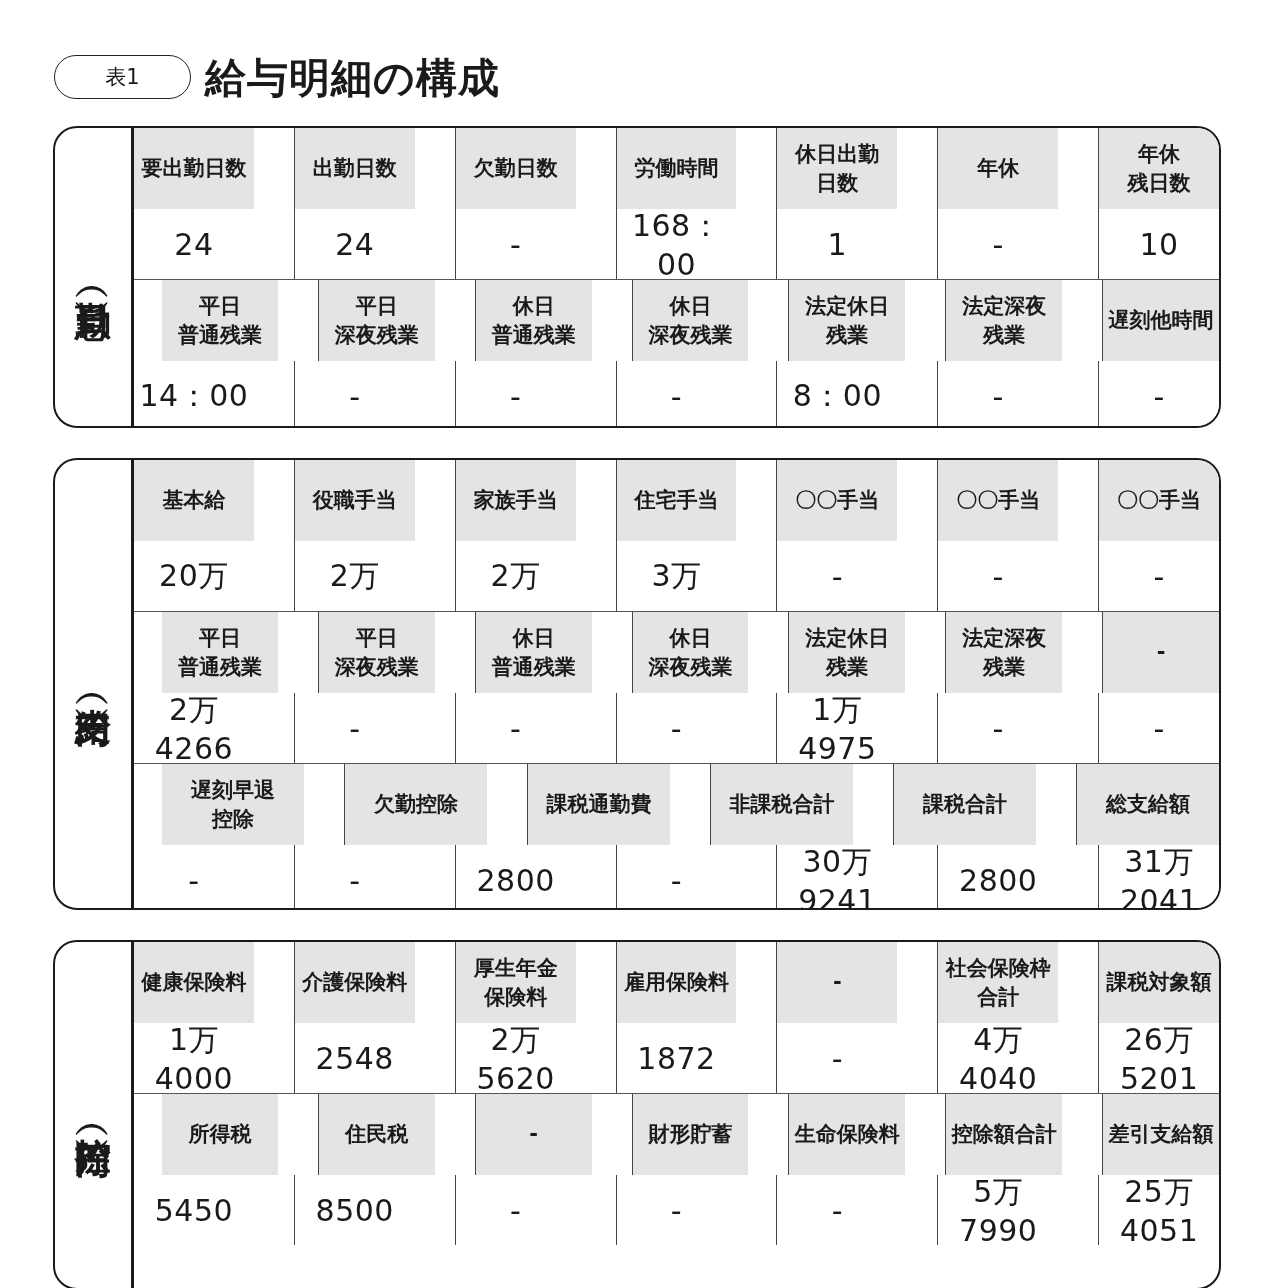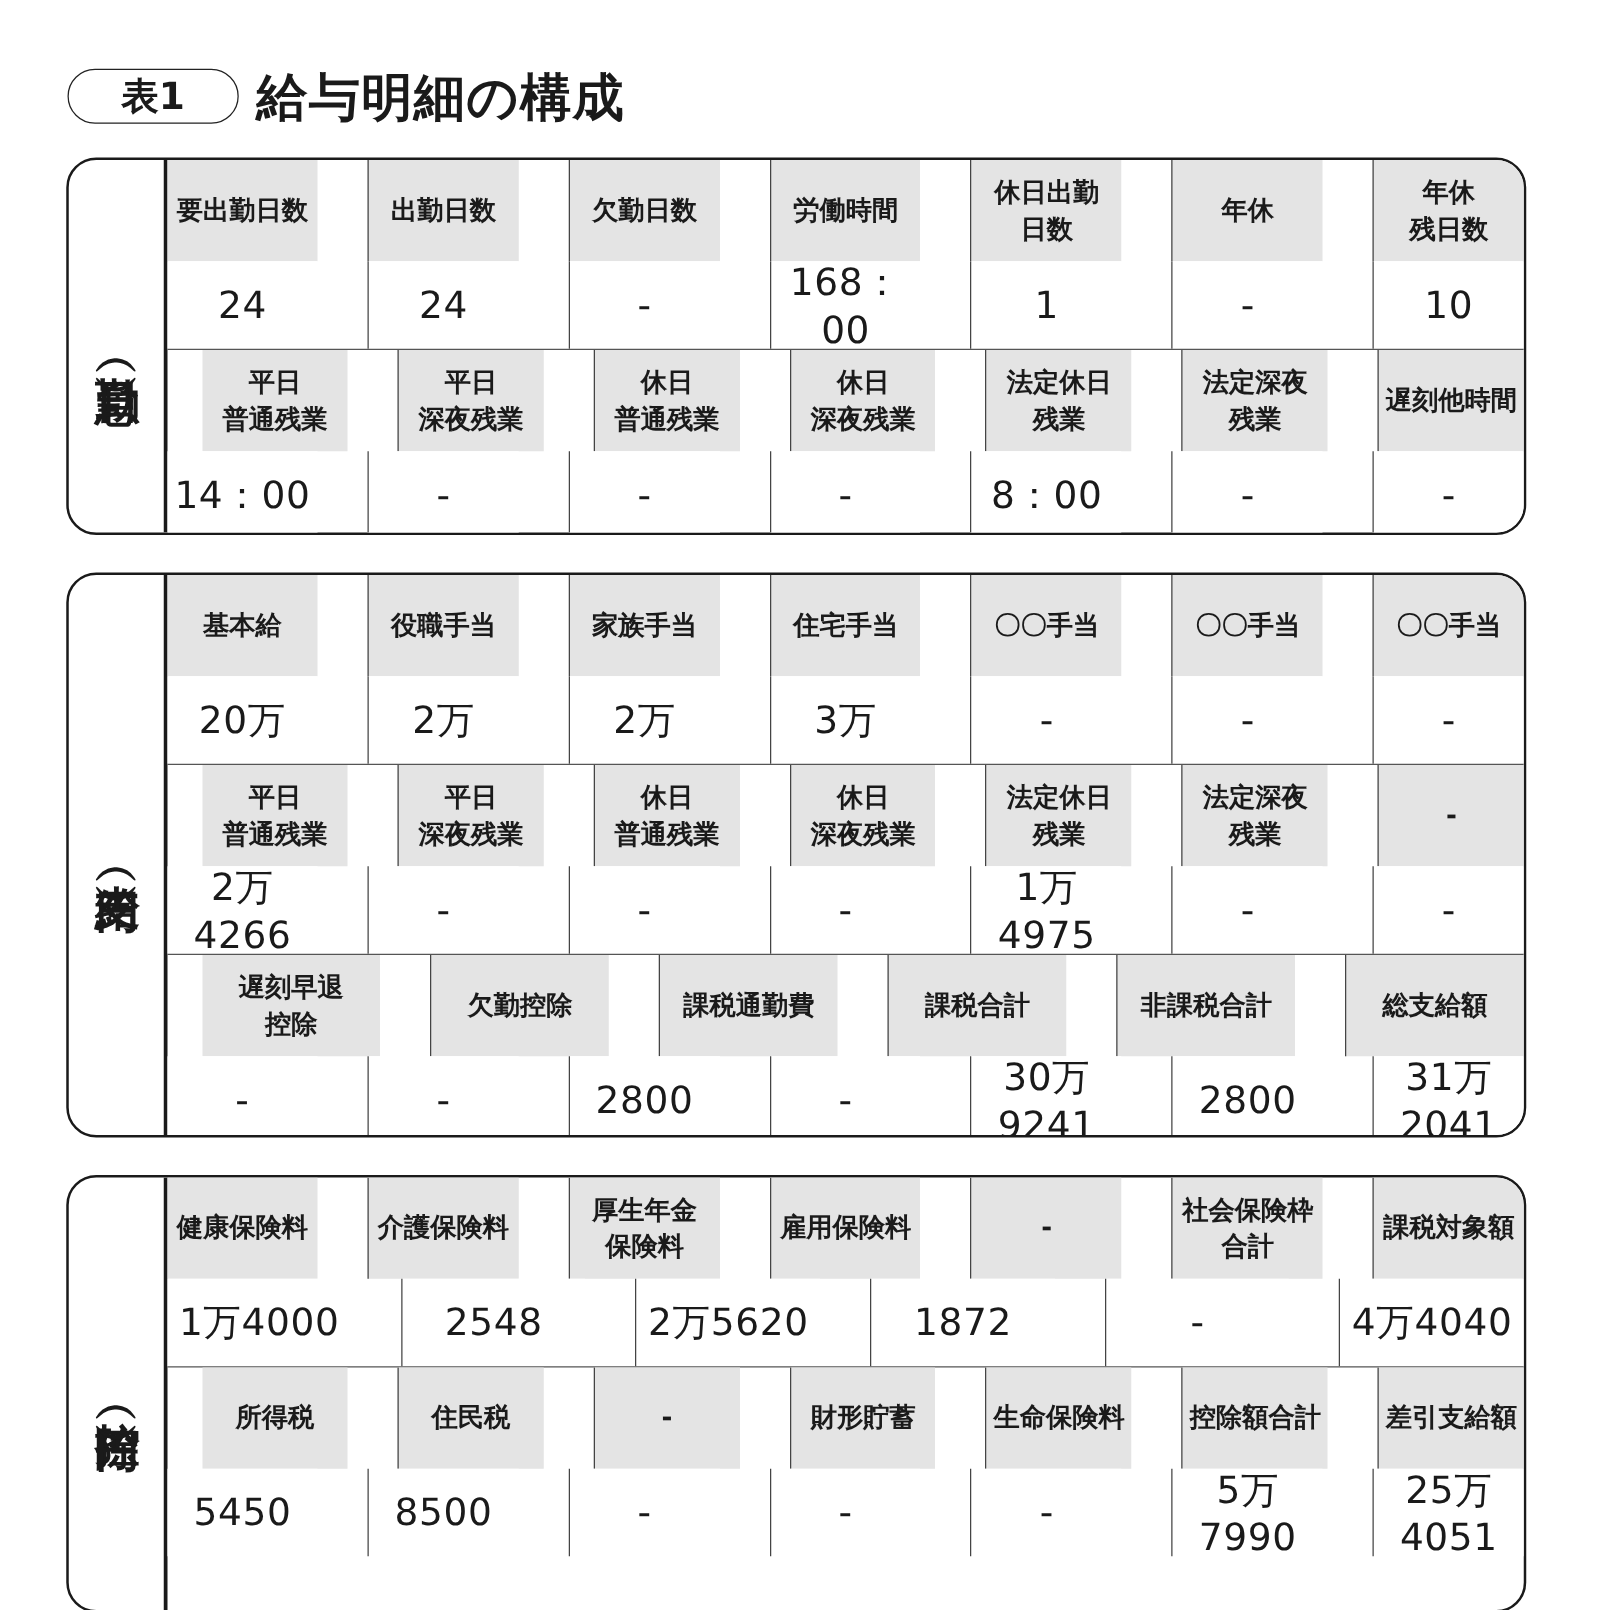--- a/index.html
+++ b/index.html
@@ -5,21 +5,21 @@
   html, body { margin: 0; padding: 0; background: #ffffff; }
   body {
     width: 1279px; height: 1288px; position: relative; overflow: hidden;
     font-family: "DejaVu Sans", "Liberation Sans", sans-serif;
     color: #1a1a1a;
   }
   .badge {
     position: absolute; left: 54px; top: 55px; width: 137px; height: 44px;
     border: 1.5px solid #222; border-radius: 24px;
     display: flex; align-items: center; justify-content: center;
-    font-size: 30px; font-weight: bold; box-sizing: border-box;
+    font-size: 21px; font-weight: normal; box-sizing: border-box;
   }
   .title {
     position: absolute; left: 205px; top: 52px;
     font-size: 41px; font-weight: bold; letter-spacing: 1px; line-height: 52px; text-align: right;
   }
   .block {
     position: absolute; left: 53px; width: 1168px;
     border: 2.5px solid #1a1a1a; border-radius: 24px; box-sizing: border-box;
     overflow: hidden; display: flex; background: #fff;
   }
@@ -148,22 +148,22 @@
         <div class="cell">-</div>
         <div class="cell">1万4975</div>
         <div class="cell">-</div>
         <div class="cell">-</div>
       </div>
       <div class="row hdr">
         <div class="cell">遅刻早退
 控除</div>
         <div class="cell">欠勤控除</div>
         <div class="cell">課税通勤費</div>
+        <div class="cell">非課税合計</div>
         <div class="cell">課税合計</div>
-        <div class="cell">非課税合計</div>
         <div class="cell">総支給額</div>
       </div>
       <div class="row val">
         <div class="cell">-</div>
         <div class="cell">-</div>
         <div class="cell">2800</div>
         <div class="cell">-</div>
         <div class="cell">30万9241</div>
         <div class="cell">2800</div>
         <div class="cell">31万2041</div>
@@ -187,20 +187,21 @@
 合計</div>
         <div class="cell">課税対象額</div>
       </div>
       <div class="row val">
         <div class="cell">1万4000</div>
         <div class="cell">2548</div>
         <div class="cell">2万5620</div>
         <div class="cell">1872</div>
         <div class="cell">-</div>
         <div class="cell">4万4040</div>
+        <div class="cell">26万5201</div>
       </div>
       <div class="row hdr">
         <div class="cell">所得税</div>
         <div class="cell">住民税</div>
         <div class="cell">-</div>
         <div class="cell">財形貯蓄</div>
         <div class="cell">生命保険料</div>
         <div class="cell">控除額合計</div>
         <div class="cell">差引支給額</div>
       </div>

